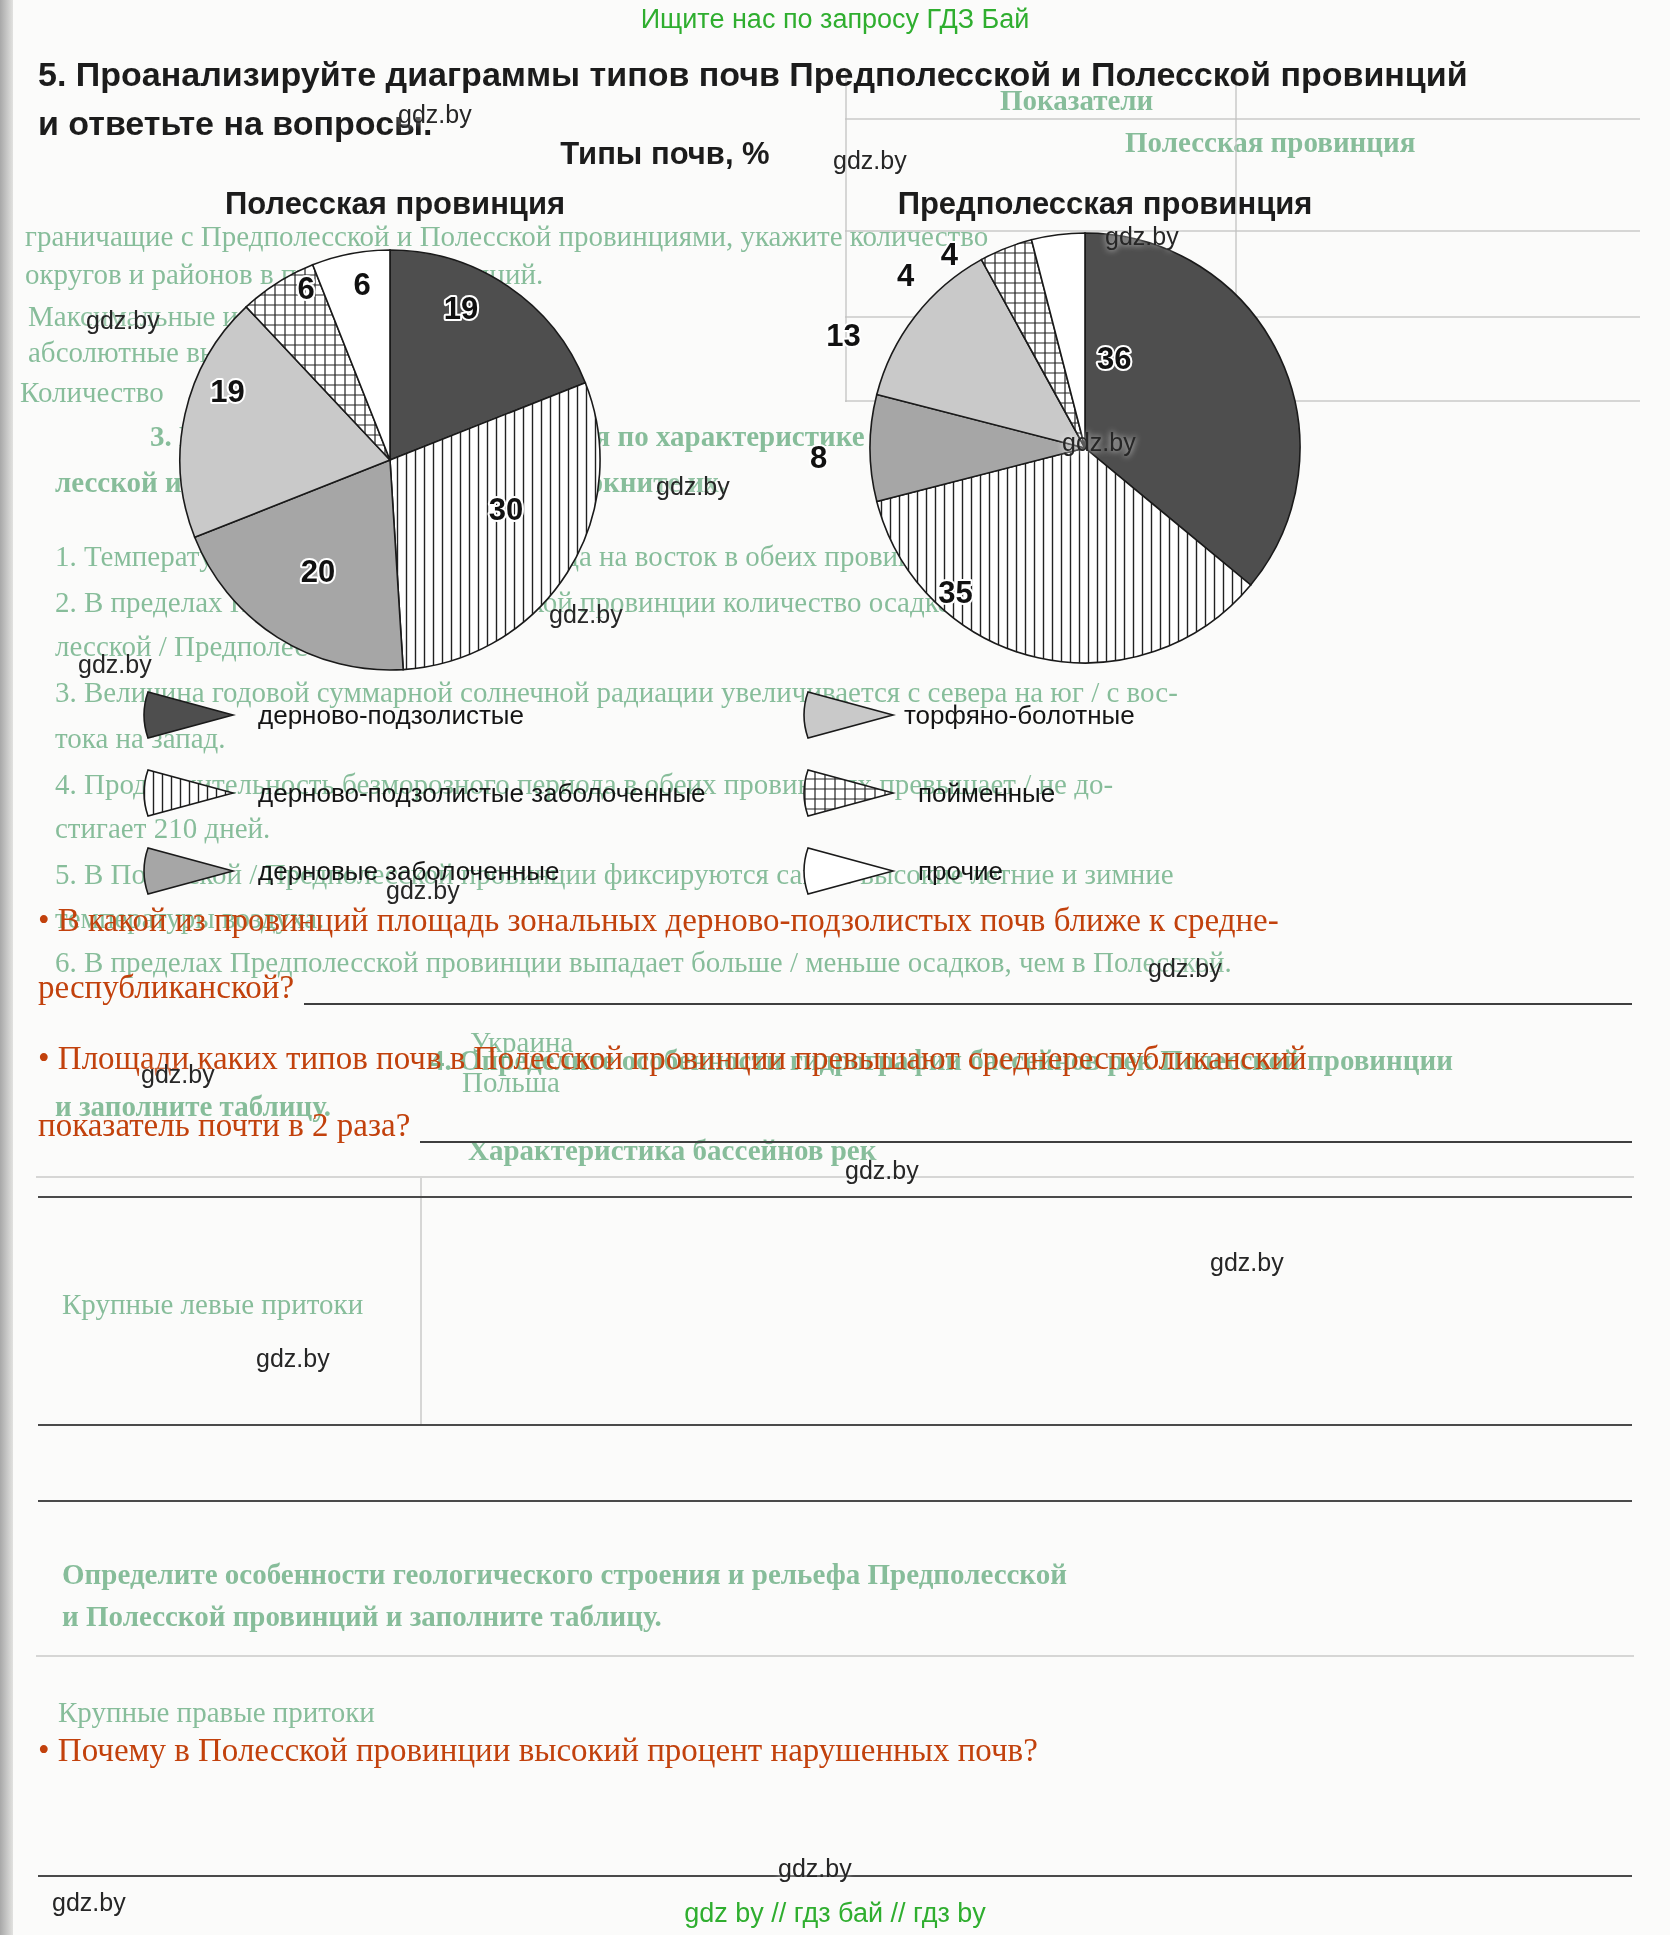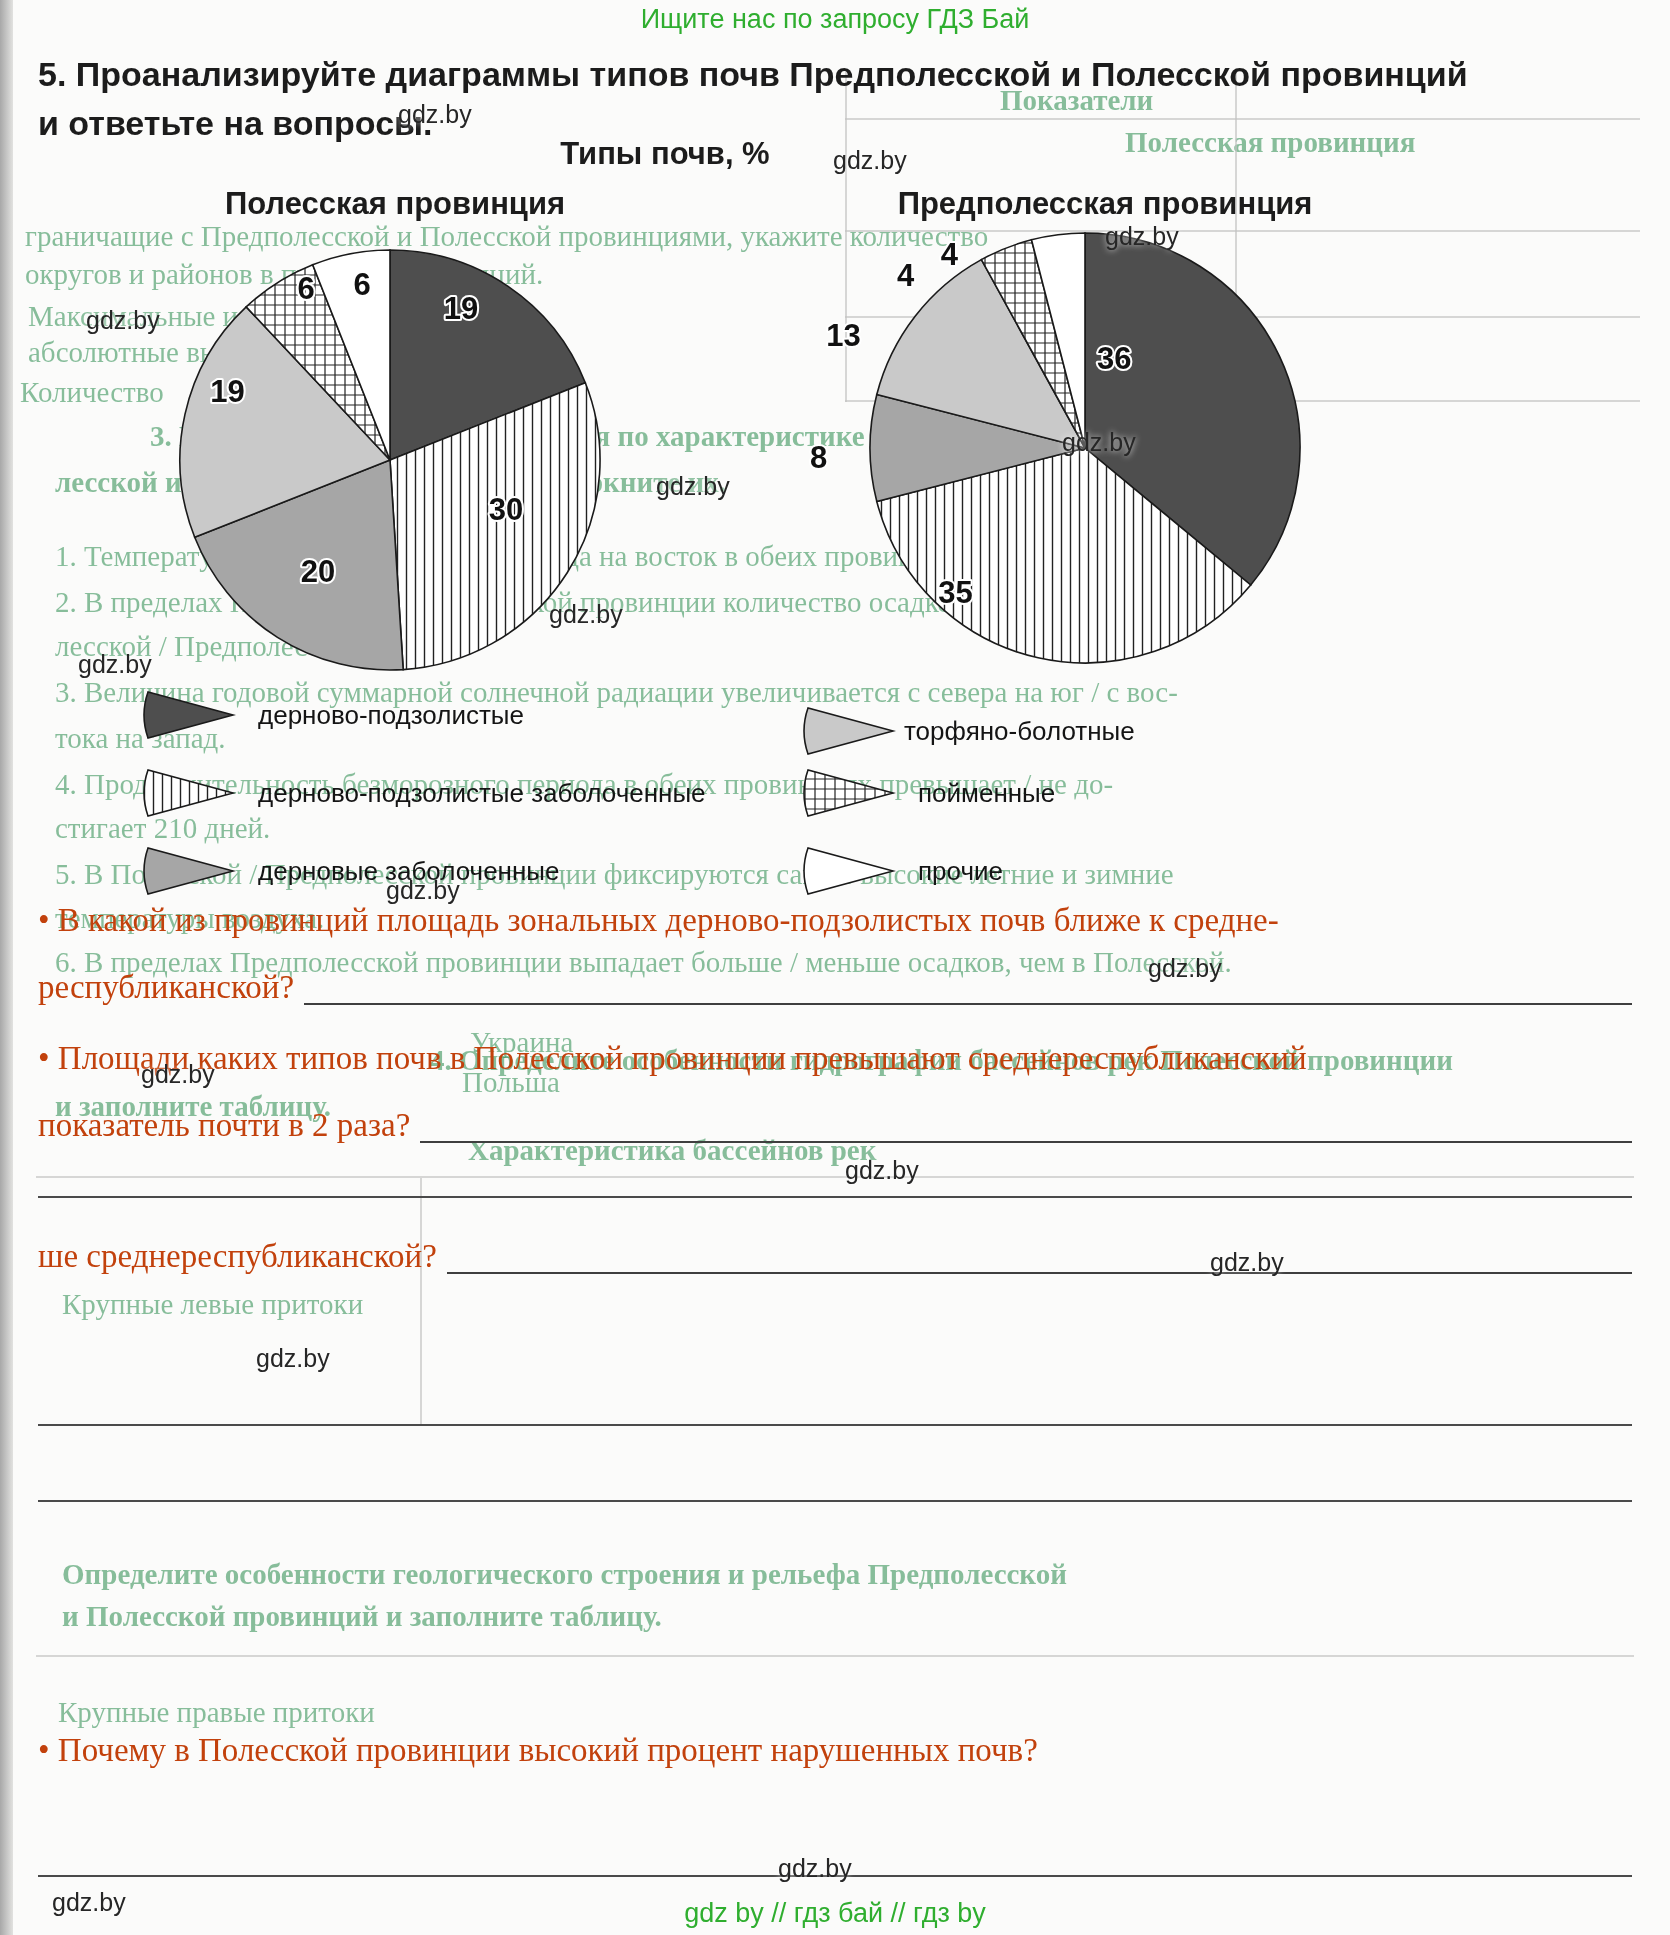--- a/index.html
+++ b/index.html
@@ -148,21 +148,21 @@
           <path d="M93,29 L8,6 Q0,29 8,52 Z" fill="url(#pat-vstripes)" stroke="#1a1a1a" stroke-width="1.6"></path>
         </svg>
         <span class="legend-label">дерново-подзолистые заболоченные</span>
       </div>
       <div class="legend-item" style="left: 100px; top: 156px;">
         <svg width="96" height="58">
           <path d="M93,29 L8,6 Q0,29 8,52 Z" fill="#a6a6a6" stroke="#1a1a1a" stroke-width="1.6"></path>
         </svg>
         <span class="legend-label">дерновые заболоченные</span>
       </div>
-      <div class="legend-item" style="left: 760px; top: 16px; gap: 8px;">
+      <div class="legend-item" style="left: 760px; top: 0px; gap: 8px;">
         <svg width="96" height="58">
           <path d="M93,29 L8,6 Q0,29 8,52 Z" fill="#c9c9c9" stroke="#1a1a1a" stroke-width="1.6"></path>
         </svg>
         <span class="legend-label">торфяно-болотные</span>
       </div>
       <div class="legend-item" style="left: 760px; top: 78px;">
         <svg width="96" height="58">
           <path d="M93,29 L8,6 Q0,29 8,52 Z" fill="url(#pat-grid)" stroke="#1a1a1a" stroke-width="1.6"></path>
         </svg>
         <span class="legend-label">пойменные</span>
@@ -187,24 +187,20 @@
   <div id="q2" class="question">
       <div class="q-line">
         <span class="q-text">•  Площади каких типов почв в Полесской провинции превышают среднереспубликанский</span>
       </div>
       <div class="q-line">
         <span class="q-text">показатель почти в 2 раза?</span>
         <span class="fill-line"></span>
       </div>
     </div>
   <div id="q3" class="question">
-      <div class="q-line">
-        <span class="q-text">ше среднереспубликанской?</span>
-        <span class="fill-line"></span>
-      </div>
     </div>
   <div id="q4" class="question">
       <div class="q-line">
         <span class="q-text">•  Почему в Полесской провинции высокий процент нарушенных почв?</span>
       </div>
     </div>
 
   <div class="answer-line" style="top:1196px"></div>
   <div class="answer-line" style="top:1424px"></div>
   <div class="answer-line" style="top:1500px"></div>

